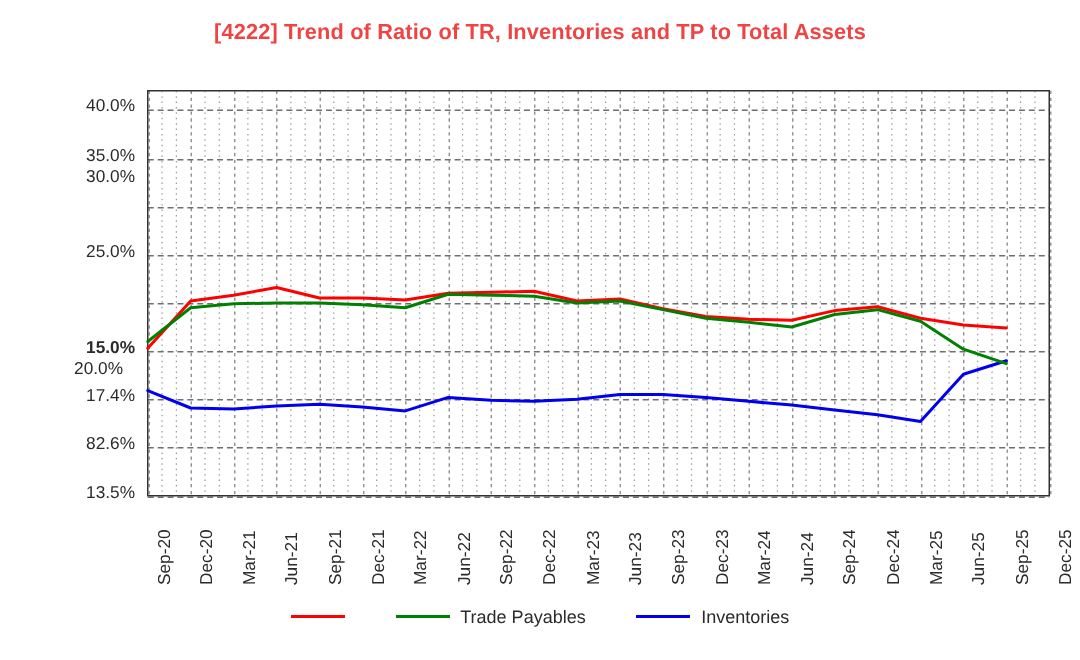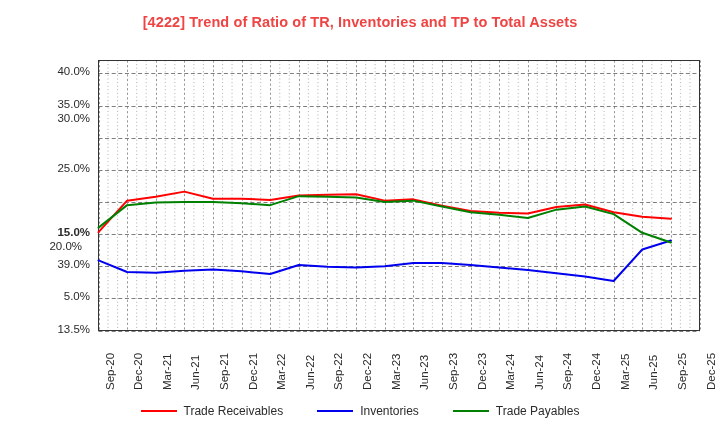--- a/index.html
+++ b/index.html
@@ -166,22 +166,22 @@
     <rect id="plot-frame" x="98.5" y="60.5" width="601" height="270" fill="none" stroke="#333333" stroke-width="1"></rect>
     <g id="series-paths">
         <polyline points="98.50,232.14 127.12,200.64 155.74,196.79 184.36,191.64 212.98,198.71 241.60,198.71 270.21,200.00 298.83,195.50 327.45,194.86 356.07,194.21 384.69,200.64 413.31,199.36 441.93,205.79 470.55,210.93 499.17,212.86 527.79,213.50 556.40,207.07 585.02,204.50 613.64,212.21 642.26,216.71 670.88,218.64" fill="none" stroke="#ff0000" stroke-width="2" stroke-linejoin="round" stroke-linecap="round"></polyline>
         <polyline points="98.50,260.43 127.12,272.00 155.74,272.64 184.36,270.71 212.98,269.43 241.60,271.36 270.21,273.93 298.83,264.93 327.45,266.86 356.07,267.50 384.69,266.21 413.31,263.00 441.93,263.00 470.55,264.93 499.17,267.50 527.79,270.07 556.40,273.29 585.02,276.50 613.64,281.00 642.26,249.50 670.88,240.50" fill="none" stroke="#0000ee" stroke-width="2" stroke-linejoin="round" stroke-linecap="round"></polyline>
         <polyline points="98.50,227.64 127.12,205.14 155.74,202.57 184.36,201.93 212.98,201.93 241.60,203.21 270.21,205.14 298.83,196.14 327.45,196.79 356.07,197.43 384.69,201.93 413.31,200.64 441.93,206.43 470.55,212.21 499.17,214.79 527.79,218.00 556.40,209.64 585.02,206.43 613.64,214.14 642.26,232.79 670.88,242.43" fill="none" stroke="#008000" stroke-width="2" stroke-linejoin="round" stroke-linecap="round"></polyline>
       </g>
   </svg>
 
   <div id="ytick-labels">
       <div class="ytick-label" style="left: 20px; width: 70px; top: 322.5px;">13.5%</div>
-      <div class="ytick-label" style="left: 20px; width: 70px; top: 290.357px;">5.0%</div>
-      <div class="ytick-label" style="left: 20px; width: 70px; top: 258.214px;">39.0%</div>
+      <div class="ytick-label" style="left: 20px; width: 70px; top: 290.357px;">82.6%</div>
+      <div class="ytick-label" style="left: 20px; width: 70px; top: 258.214px;">17.4%</div>
       <div class="ytick-label" style="left: 20px; width: 70px; top: 226.071px; font-weight: bold;">15.0%</div>
       <div class="ytick-label" style="left: 12px; width: 70px; top: 193.929px; margin-top: 46px;">20.0%</div>
       <div class="ytick-label" style="left: 20px; width: 70px; top: 161.786px;">25.0%</div>
       <div class="ytick-label" style="left: 20px; width: 70px; top: 112px;">30.0%</div>
       <div class="ytick-label" style="left: 20px; width: 70px; top: 97.5px;">35.0%</div>
       <div class="ytick-label" style="left: 20px; width: 70px; top: 65.3571px;">40.0%</div>
     </div>
   <div id="xtick-labels">
       <div class="xtick-label" style="left: 103.5px; top: 390px;">Sep-20</div>
       <div class="xtick-label" style="left: 132.119px; top: 390px;">Dec-20</div>
@@ -203,25 +203,24 @@
       <div class="xtick-label" style="left: 590.024px; top: 390px;">Dec-24</div>
       <div class="xtick-label" style="left: 618.643px; top: 390px;">Mar-25</div>
       <div class="xtick-label" style="left: 647.262px; top: 390px;">Jun-25</div>
       <div class="xtick-label" style="left: 675.881px; top: 390px;">Sep-25</div>
       <div class="xtick-label" style="left: 704.5px; top: 390px;">Dec-25</div>
     </div>
 
   <div id="legend">
       <div class="legend-item">
         <span class="legend-swatch" style="border-top-color: rgb(255, 0, 0);"></span>
-        <span class="legend-label">Trade Receivables</span>
+      </div>
+      <div class="legend-item">
+        <span class="legend-swatch" style="border-top-color: rgb(0, 128, 0);"></span>
+        <span class="legend-label">Trade Payables</span>
       </div>
       <div class="legend-item">
         <span class="legend-swatch" style="border-top-color: rgb(0, 0, 238);"></span>
         <span class="legend-label">Inventories</span>
       </div>
-      <div class="legend-item">
-        <span class="legend-swatch" style="border-top-color: rgb(0, 128, 0);"></span>
-        <span class="legend-label">Trade Payables</span>
-      </div>
     </div>
 
 </div>
 
 </body></html>

